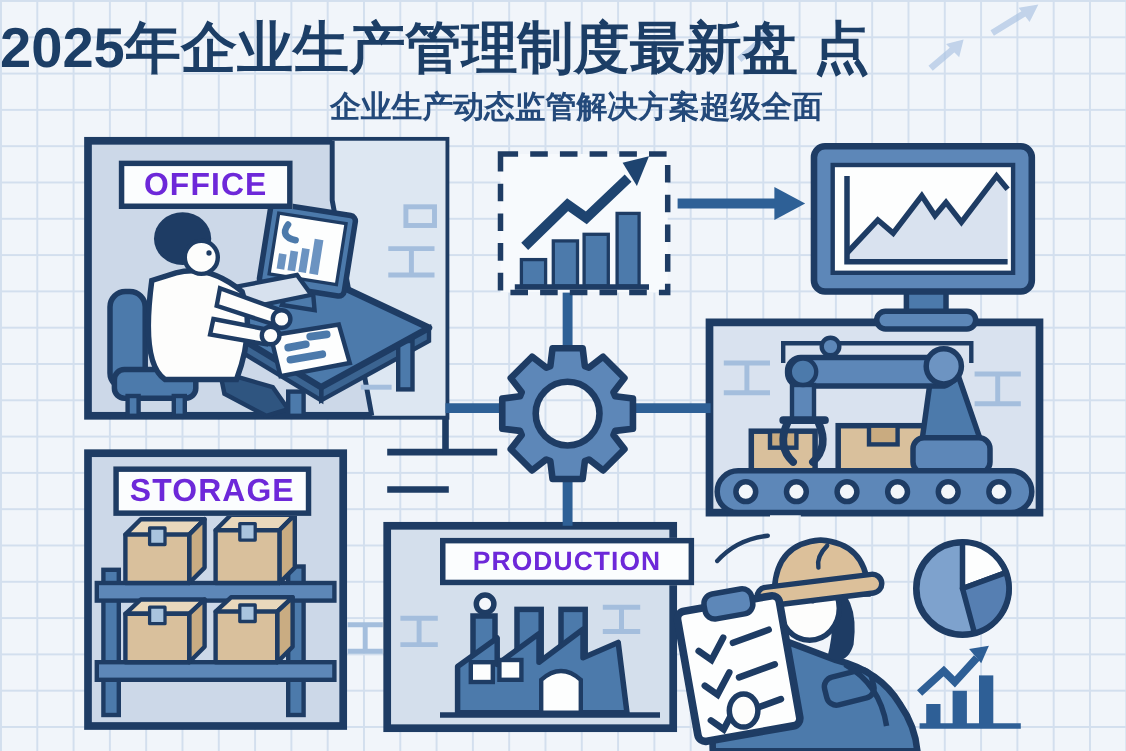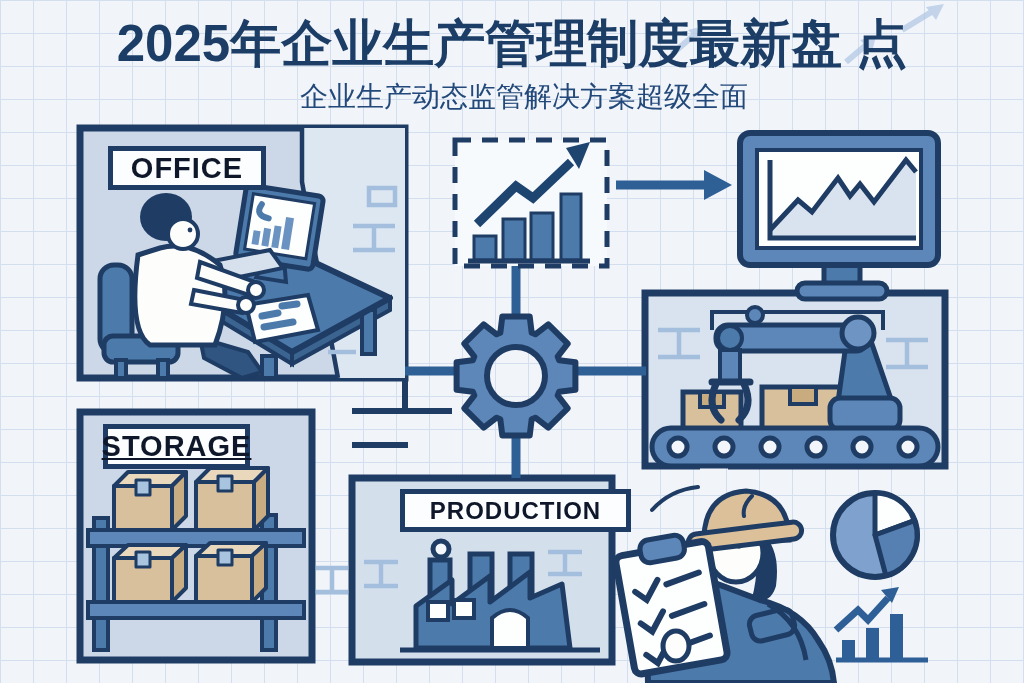--- a/index.html
+++ b/index.html
@@ -9,41 +9,40 @@
     overflow:hidden;
     background-color:#f1f5fa;
     background-image:
       linear-gradient(#d3dfee 1.5px, transparent 1.5px),
       linear-gradient(90deg, #d3dfee 1.5px, transparent 1.5px);
     background-size:33px 33px;
     font-family:"Liberation Sans","DejaVu Sans",sans-serif;
   }
   .title{
     position:absolute;left:0;right:0;top:10px;
-    text-align:center;
     font-size:51px;font-weight:800;color:#1c3e66;
     letter-spacing:0px;white-space:nowrap;
   }
   .subtitle{
     position:absolute;left:0;right:0;top:78px;
     text-align:center;
-    font-size:28px;font-weight:400;color:#23497a;
+    font-size:28px;font-weight:700;color:#23497a;
     white-space:nowrap;
     padding-left:24px;
   }
   .label-box{
     position:absolute;
     background:#fbfdfe;
     border:5px solid #1e3c64;
-    color:#0f172a;font-weight:800;
+    color:#6d28d9;font-weight:800;
     display:flex;align-items:center;justify-content:center;
     letter-spacing:1px;box-sizing:border-box;
   }
   .label-office{left:108px;top:146px;width:158px;height:44px;font-size:29px;}
-  .label-storage{left:103px;top:424px;width:147px;height:45px;font-size:29px;text-decoration:underline;}
+  .label-storage{left:103px;top:424px;width:180px;height:45px;font-size:29px;}
   .label-production{left:400px;top:489px;width:231px;height:43px;font-size:24px;}
   svg{position:absolute;left:0;top:0;}
 </style>
 </head>
 <body>
 
 <div class="canvas">
 
 <svg width="1024" height="683" viewBox="0 0 1024 683">
 

